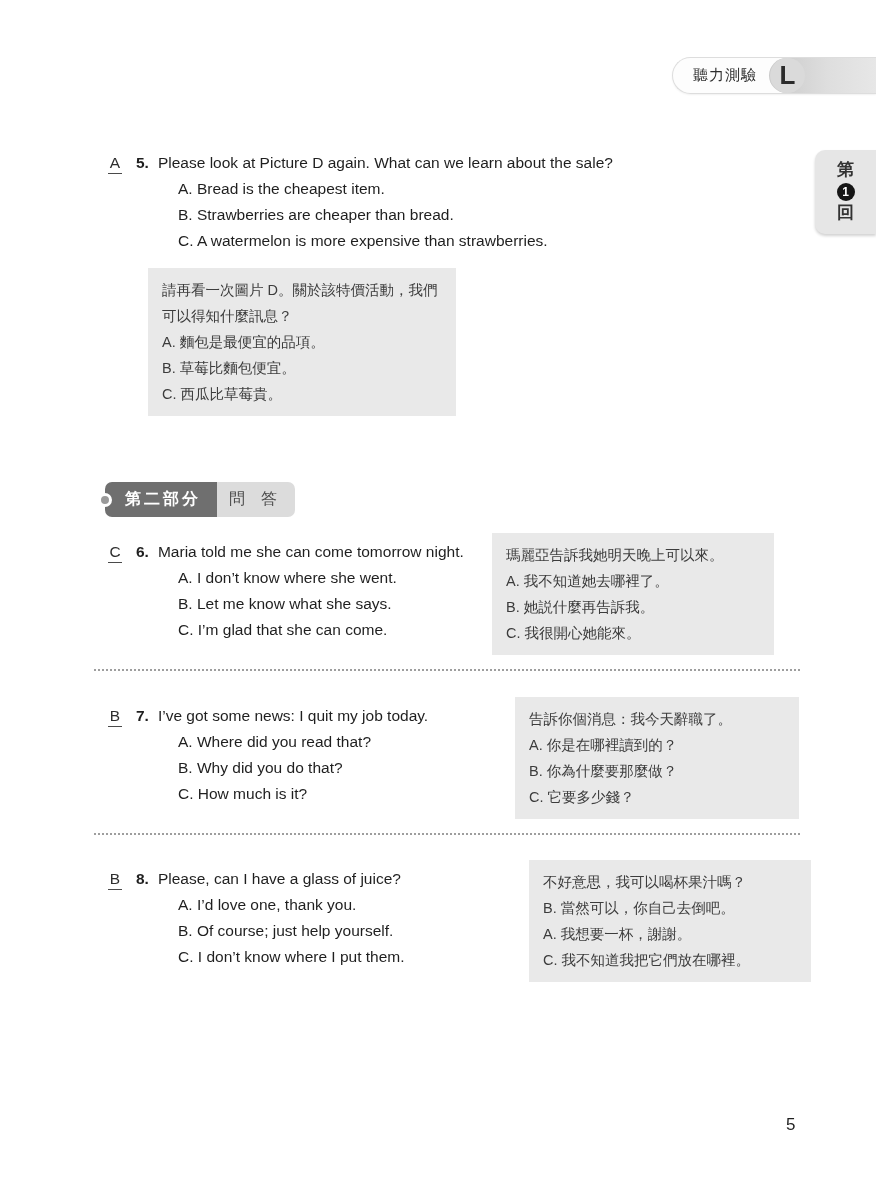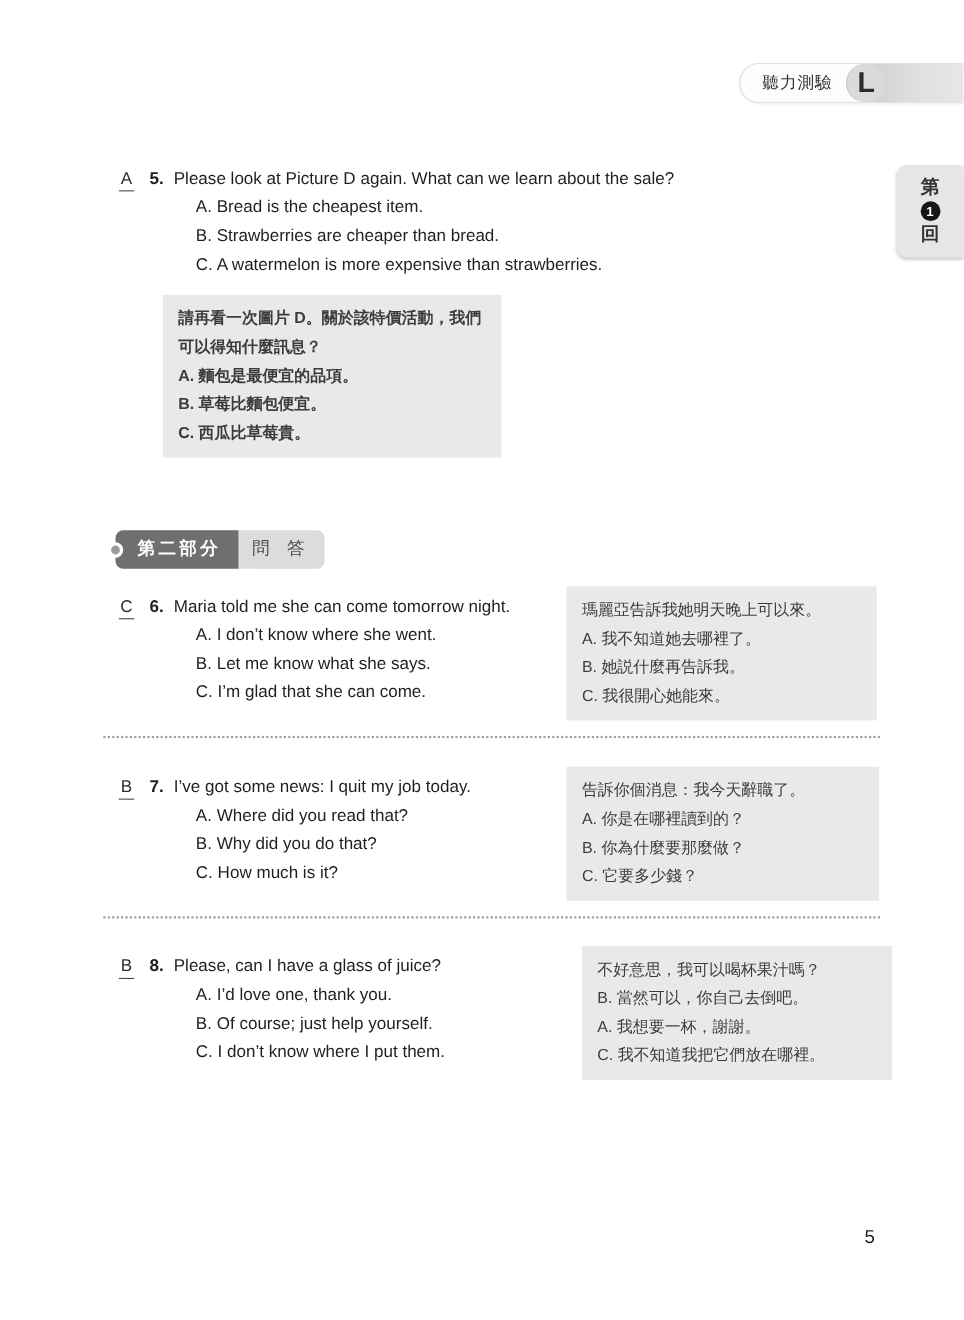--- a/index.html
+++ b/index.html
@@ -102,21 +102,21 @@
     <span class="q-num">5.</span>
     <span class="q-text">Please look at Picture D again. What can we learn about the sale?</span>
   </div>
   <div class="q-options">
     <div>A. Bread is the cheapest item.</div>
     <div>B. Strawberries are cheaper than bread.</div>
     <div>C. A watermelon is more expensive than strawberries.</div>
   </div>
 </div>
 
-<div class="trans-box" style="top:268px; left:148px; width:308px;font-weight:bold;">
+<div class="trans-box" style="top:268px; left:148px; width:308px;">
   <div>請再看一次圖片 D。關於該特價活動，我們可以得知什麼訊息？</div>
   <div class="t-opts">
     <div>A. 麵包是最便宜的品項。</div>
     <div>B. 草莓比麵包便宜。</div>
     <div>C. 西瓜比草莓貴。</div>
   </div>
 </div>
 
 <div class="section-header">
   <span class="section-bullet"></span>
@@ -129,21 +129,21 @@
     <span class="answer-letter">C</span>
     <span class="q-num">6.</span>
     <span class="q-text">Maria told me she can come tomorrow night.</span>
   </div>
   <div class="q-options">
     <div>A. I don’t know where she went.</div>
     <div>B. Let me know what she says.</div>
     <div>C. I’m glad that she can come.</div>
   </div>
 </div>
-<div class="trans-box" style="top:533px; left:515px; width:282px;">
+<div class="trans-box" style="top:533px; left:492px; width:282px;">
   <div>瑪麗亞告訴我她明天晚上可以來。</div>
   <div class="t-opts">
     <div>A. 我不知道她去哪裡了。</div>
     <div>B. 她説什麼再告訴我。</div>
     <div>C. 我很開心她能來。</div>
   </div>
 </div>
 
 <div class="dotted-sep" style="top:669px;"></div>
 

